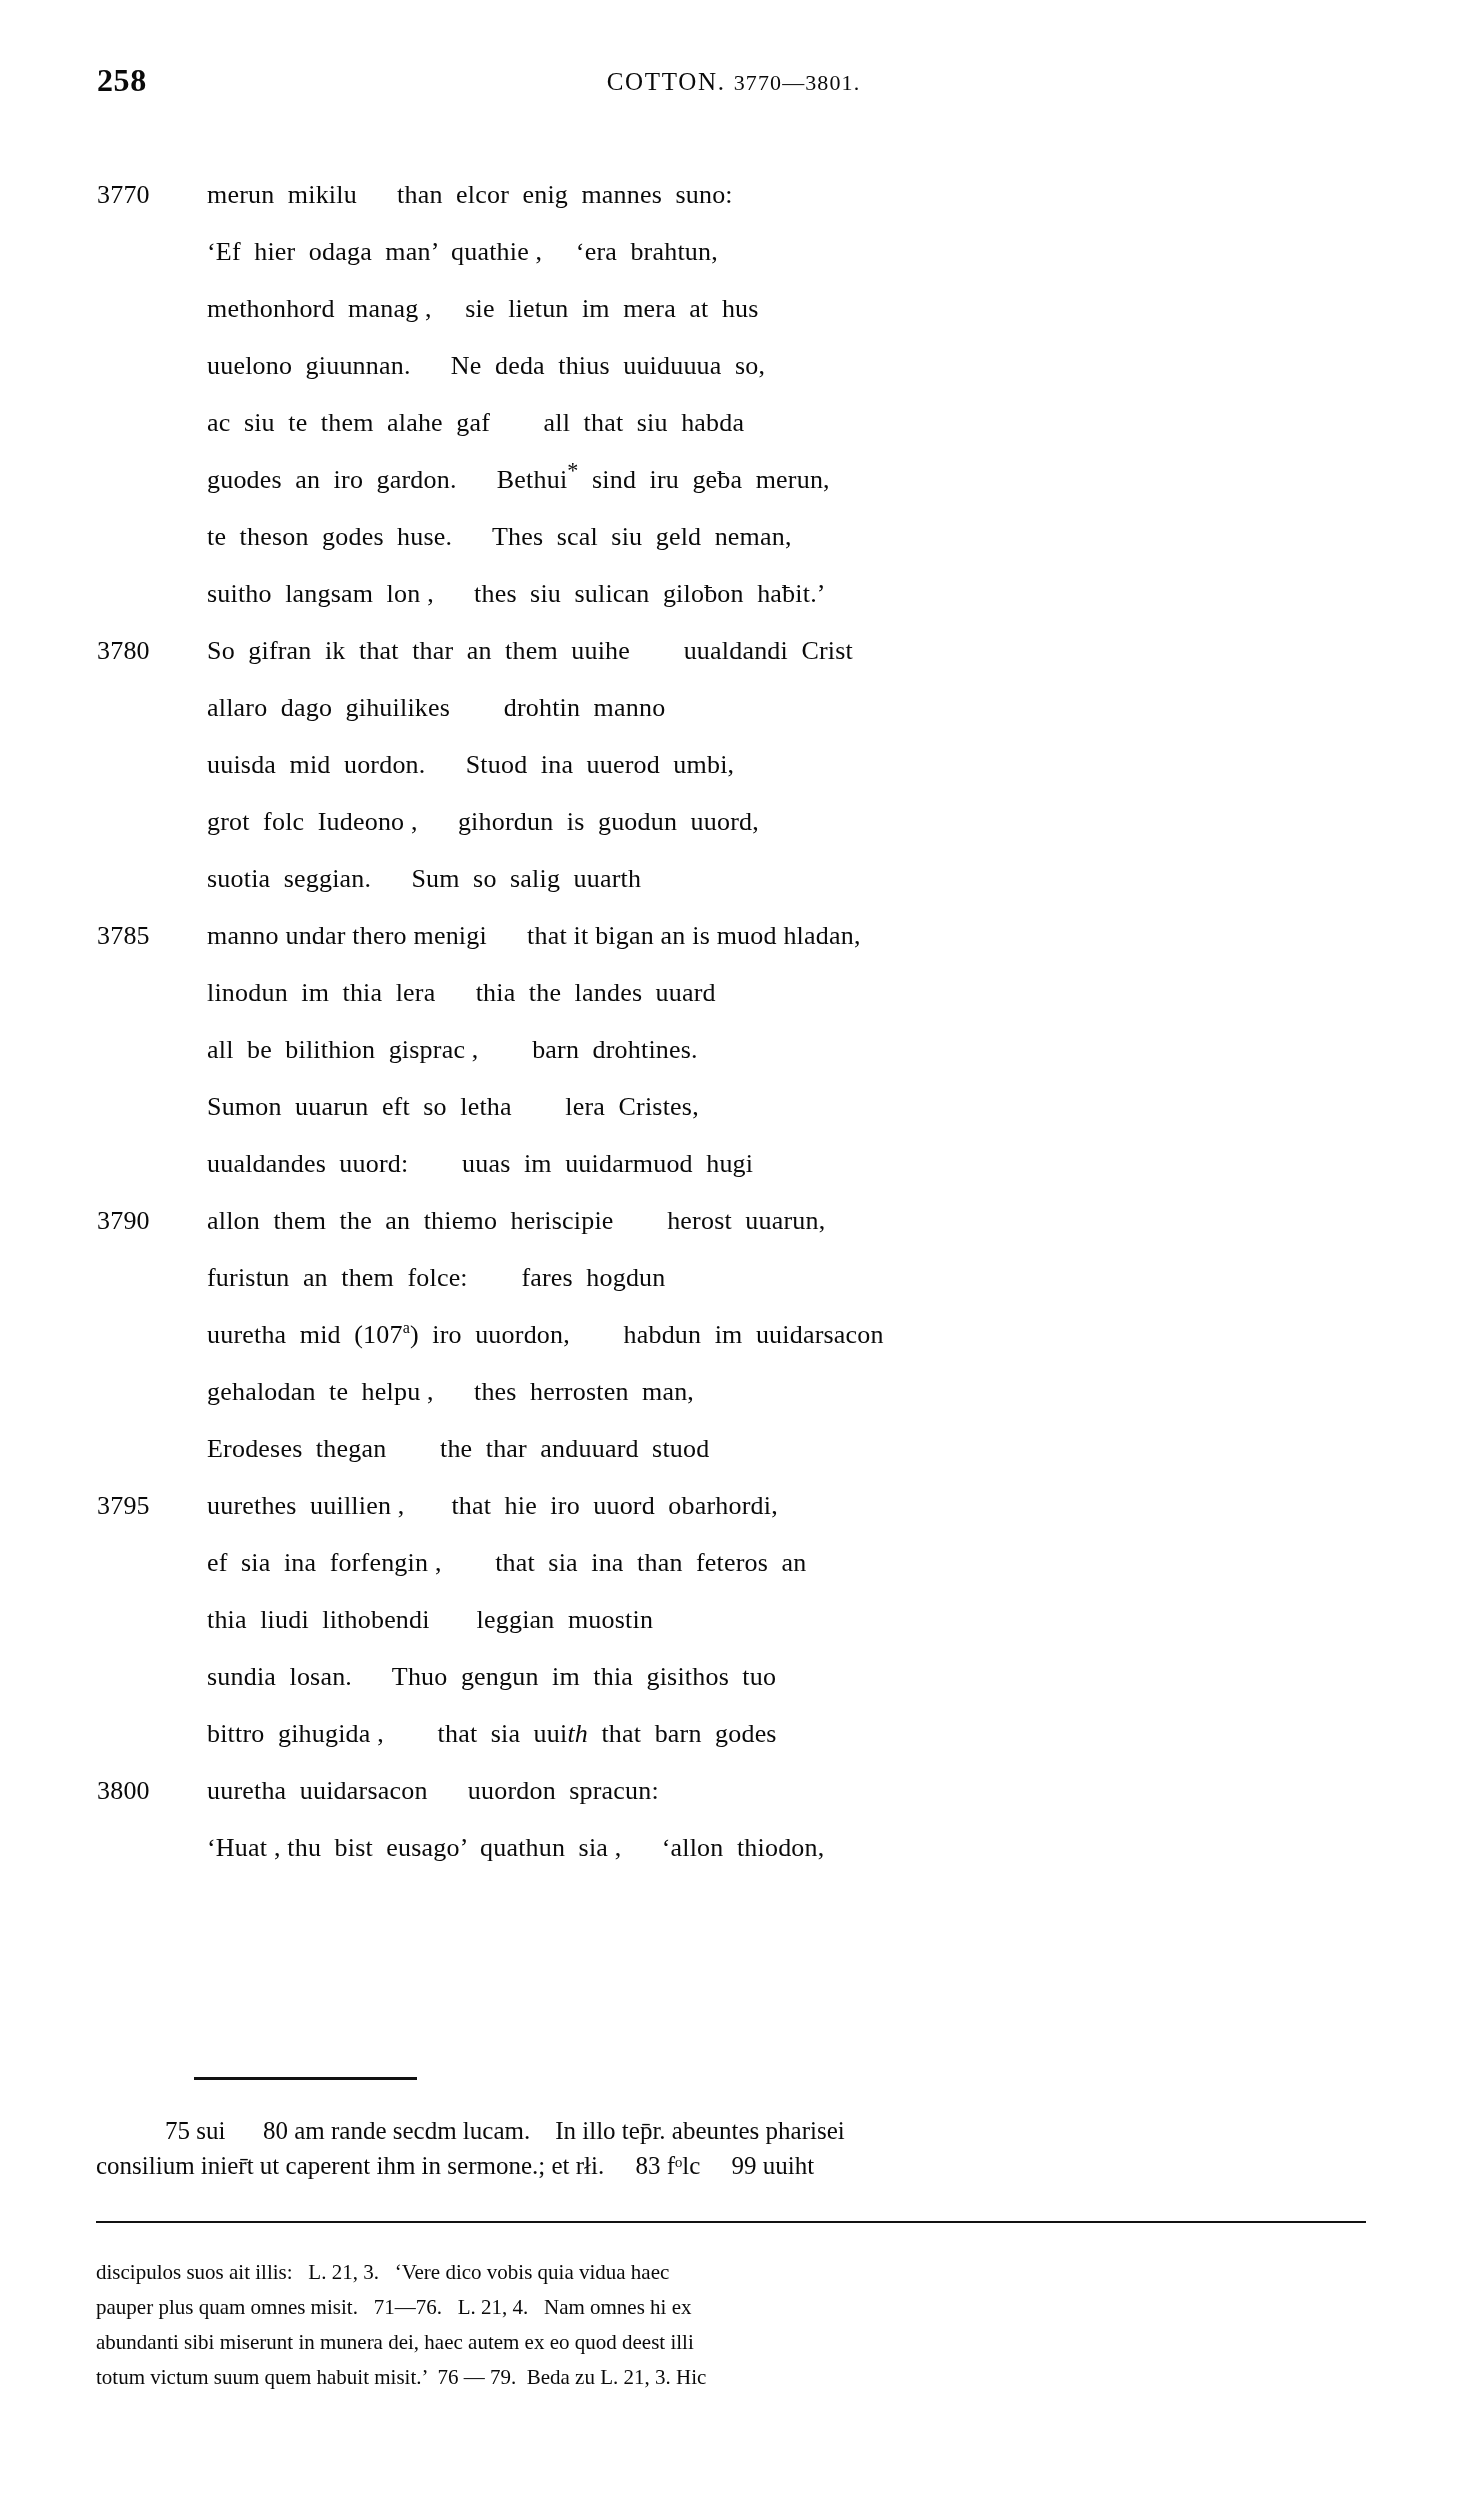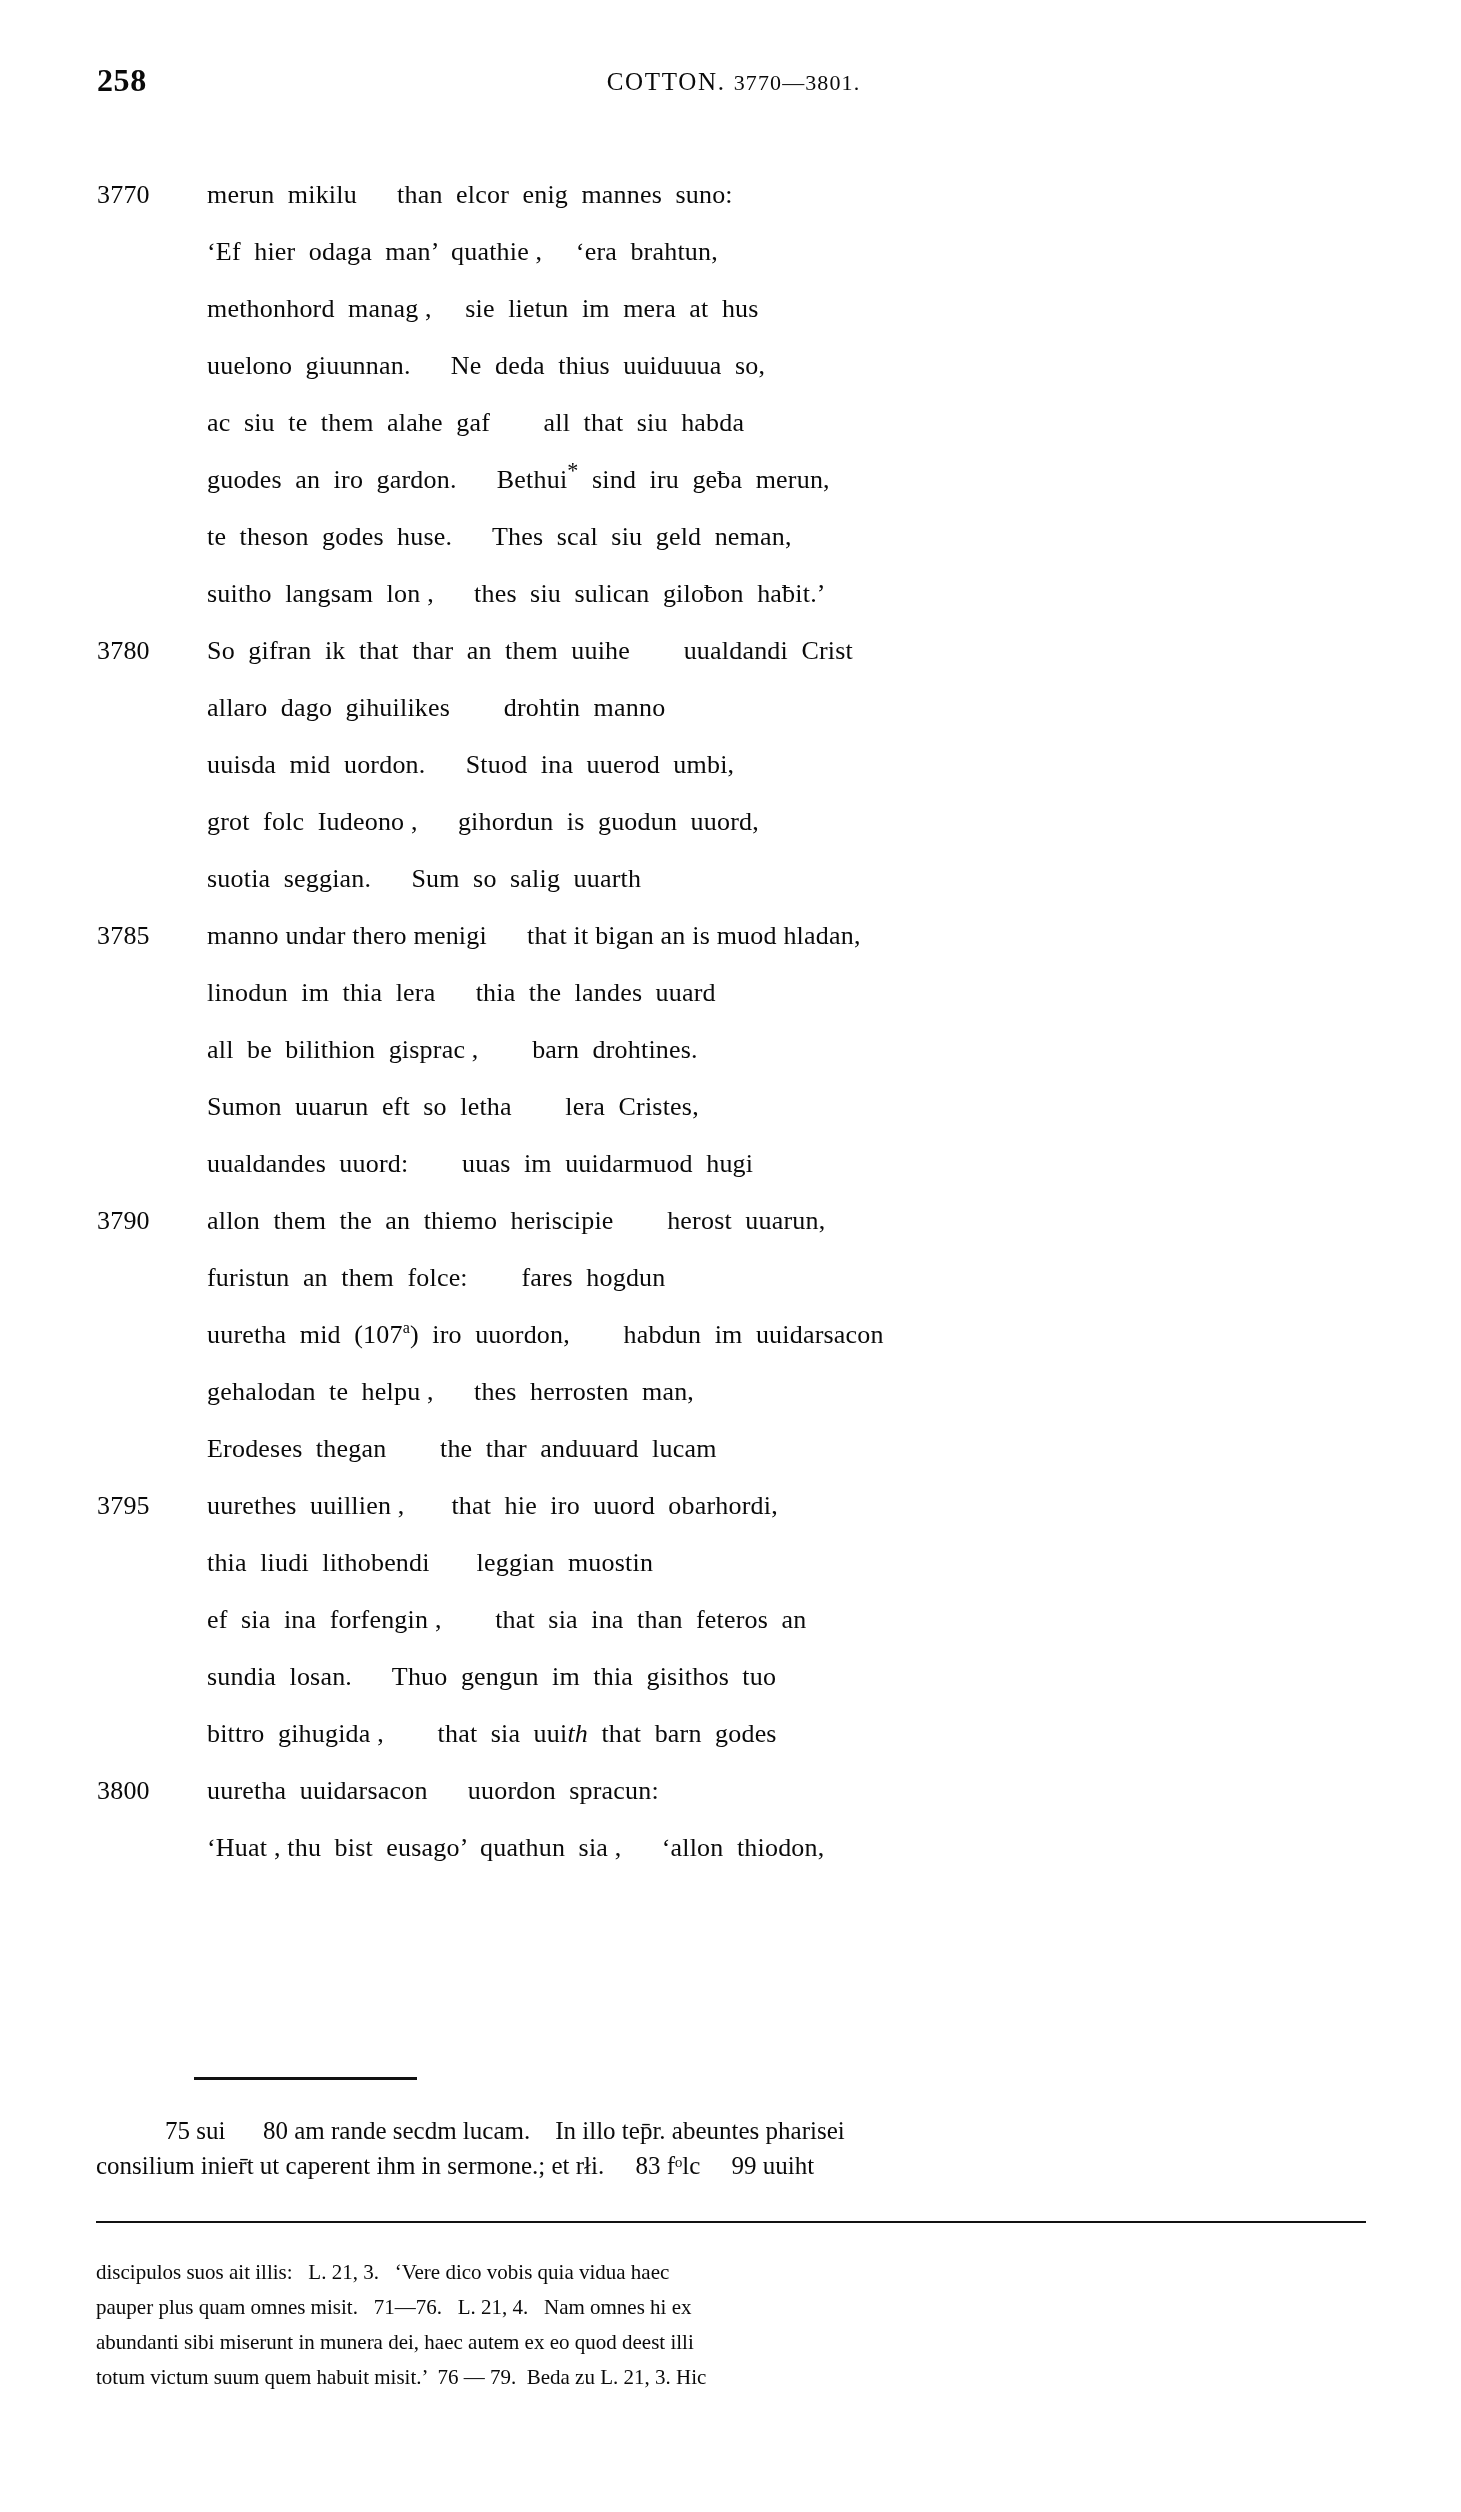--- a/index.html
+++ b/index.html
@@ -162,24 +162,24 @@
       <span class="verse-line"><span class="vnum blank">0000</span><span class="vtext">suotia  seggian.      Sum  so  salig  uuarth</span></span>
       <span class="verse-line"><span class="vnum">3785</span><span class="vtext">manno undar thero menigi      that it bigan an is muod hladan,</span></span>
       <span class="verse-line"><span class="vnum blank">0000</span><span class="vtext">linodun  im  thia  lera      thia  the  landes  uuard</span></span>
       <span class="verse-line"><span class="vnum blank">0000</span><span class="vtext">all  be  bilithion  gisprac ,        barn  drohtines.</span></span>
       <span class="verse-line"><span class="vnum blank">0000</span><span class="vtext">Sumon  uuarun  eft  so  letha        lera  Cristes,</span></span>
       <span class="verse-line"><span class="vnum blank">0000</span><span class="vtext">uualdandes  uuord:        uuas  im  uuidarmuod  hugi</span></span>
       <span class="verse-line"><span class="vnum">3790</span><span class="vtext">allon  them  the  an  thiemo  heriscipie        herost  uuarun,</span></span>
       <span class="verse-line"><span class="vnum blank">0000</span><span class="vtext">furistun  an  them  folce:        fares  hogdun</span></span>
       <span class="verse-line"><span class="vnum blank">0000</span><span class="vtext">uuretha  mid  (107<sup class="sup">a</sup>)  iro  uuordon,        habdun  im  uuidarsacon</span></span>
       <span class="verse-line"><span class="vnum blank">0000</span><span class="vtext">gehalodan  te  helpu ,      thes  herrosten  man,</span></span>
-      <span class="verse-line"><span class="vnum blank">0000</span><span class="vtext">Erodeses  thegan        the  thar  anduuard  lucam</span></span>
+      <span class="verse-line"><span class="vnum blank">0000</span><span class="vtext">Erodeses  thegan        the  thar  anduuard  stuod</span></span>
       <span class="verse-line"><span class="vnum">3795</span><span class="vtext">uurethes  uuillien ,       that  hie  iro  uuord  obarhordi,</span></span>
+      <span class="verse-line"><span class="vnum blank">0000</span><span class="vtext">ef  sia  ina  forfengin ,        that  sia  ina  than  feteros  an</span></span>
       <span class="verse-line"><span class="vnum blank">0000</span><span class="vtext">thia  liudi  lithobendi       leggian  muostin</span></span>
-      <span class="verse-line"><span class="vnum blank">0000</span><span class="vtext">ef  sia  ina  forfengin ,        that  sia  ina  than  feteros  an</span></span>
       <span class="verse-line"><span class="vnum blank">0000</span><span class="vtext">sundia  losan.      Thuo  gengun  im  thia  gisithos  tuo</span></span>
       <span class="verse-line"><span class="vnum blank">0000</span><span class="vtext">bittro  gihugida ,        that  sia  uui<i class="it">th</i>  that  barn  godes</span></span>
       <span class="verse-line"><span class="vnum">3800</span><span class="vtext">uuretha  uuidarsacon      uuordon  spracun:</span></span>
       <span class="verse-line"><span class="vnum blank">0000</span><span class="vtext">‘Huat , thu  bist  eusago’  quathun  sia ,      ‘allon  thiodon,</span></span>
     </div>
 
   <div class="rule rule-short"></div>
   <div class="rule rule-long"></div>
 
   <div class="apparatus">

